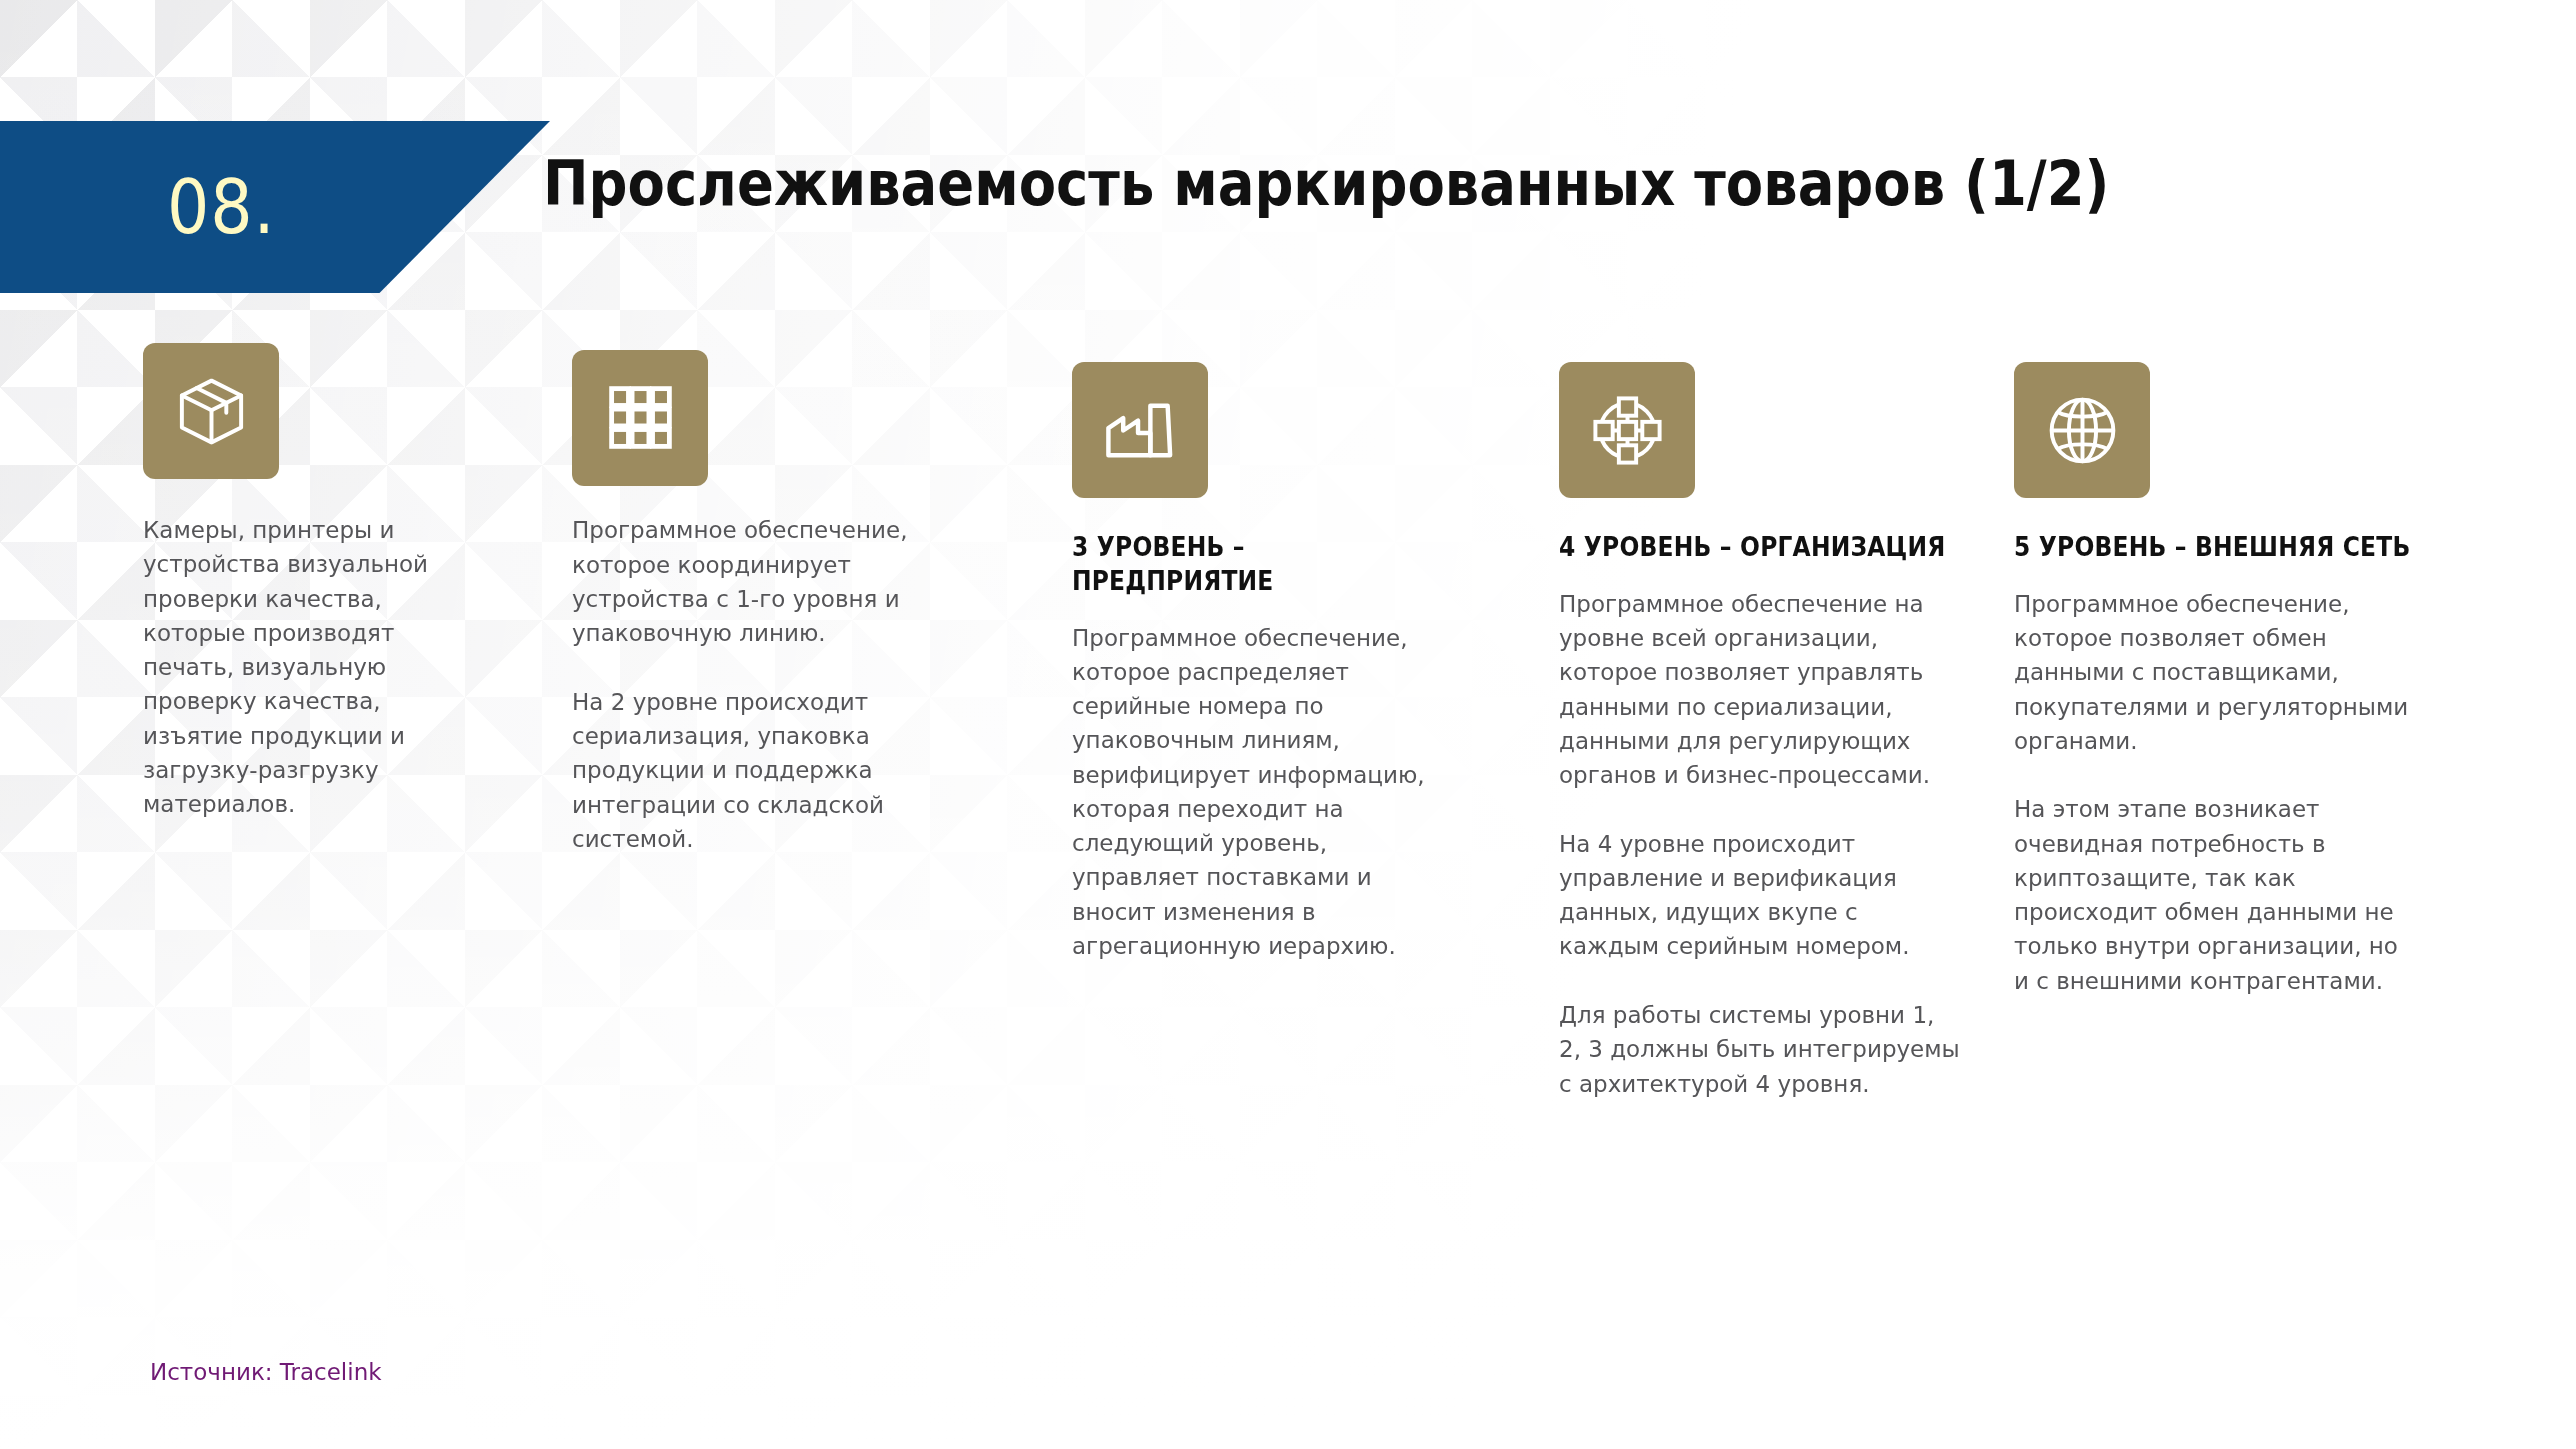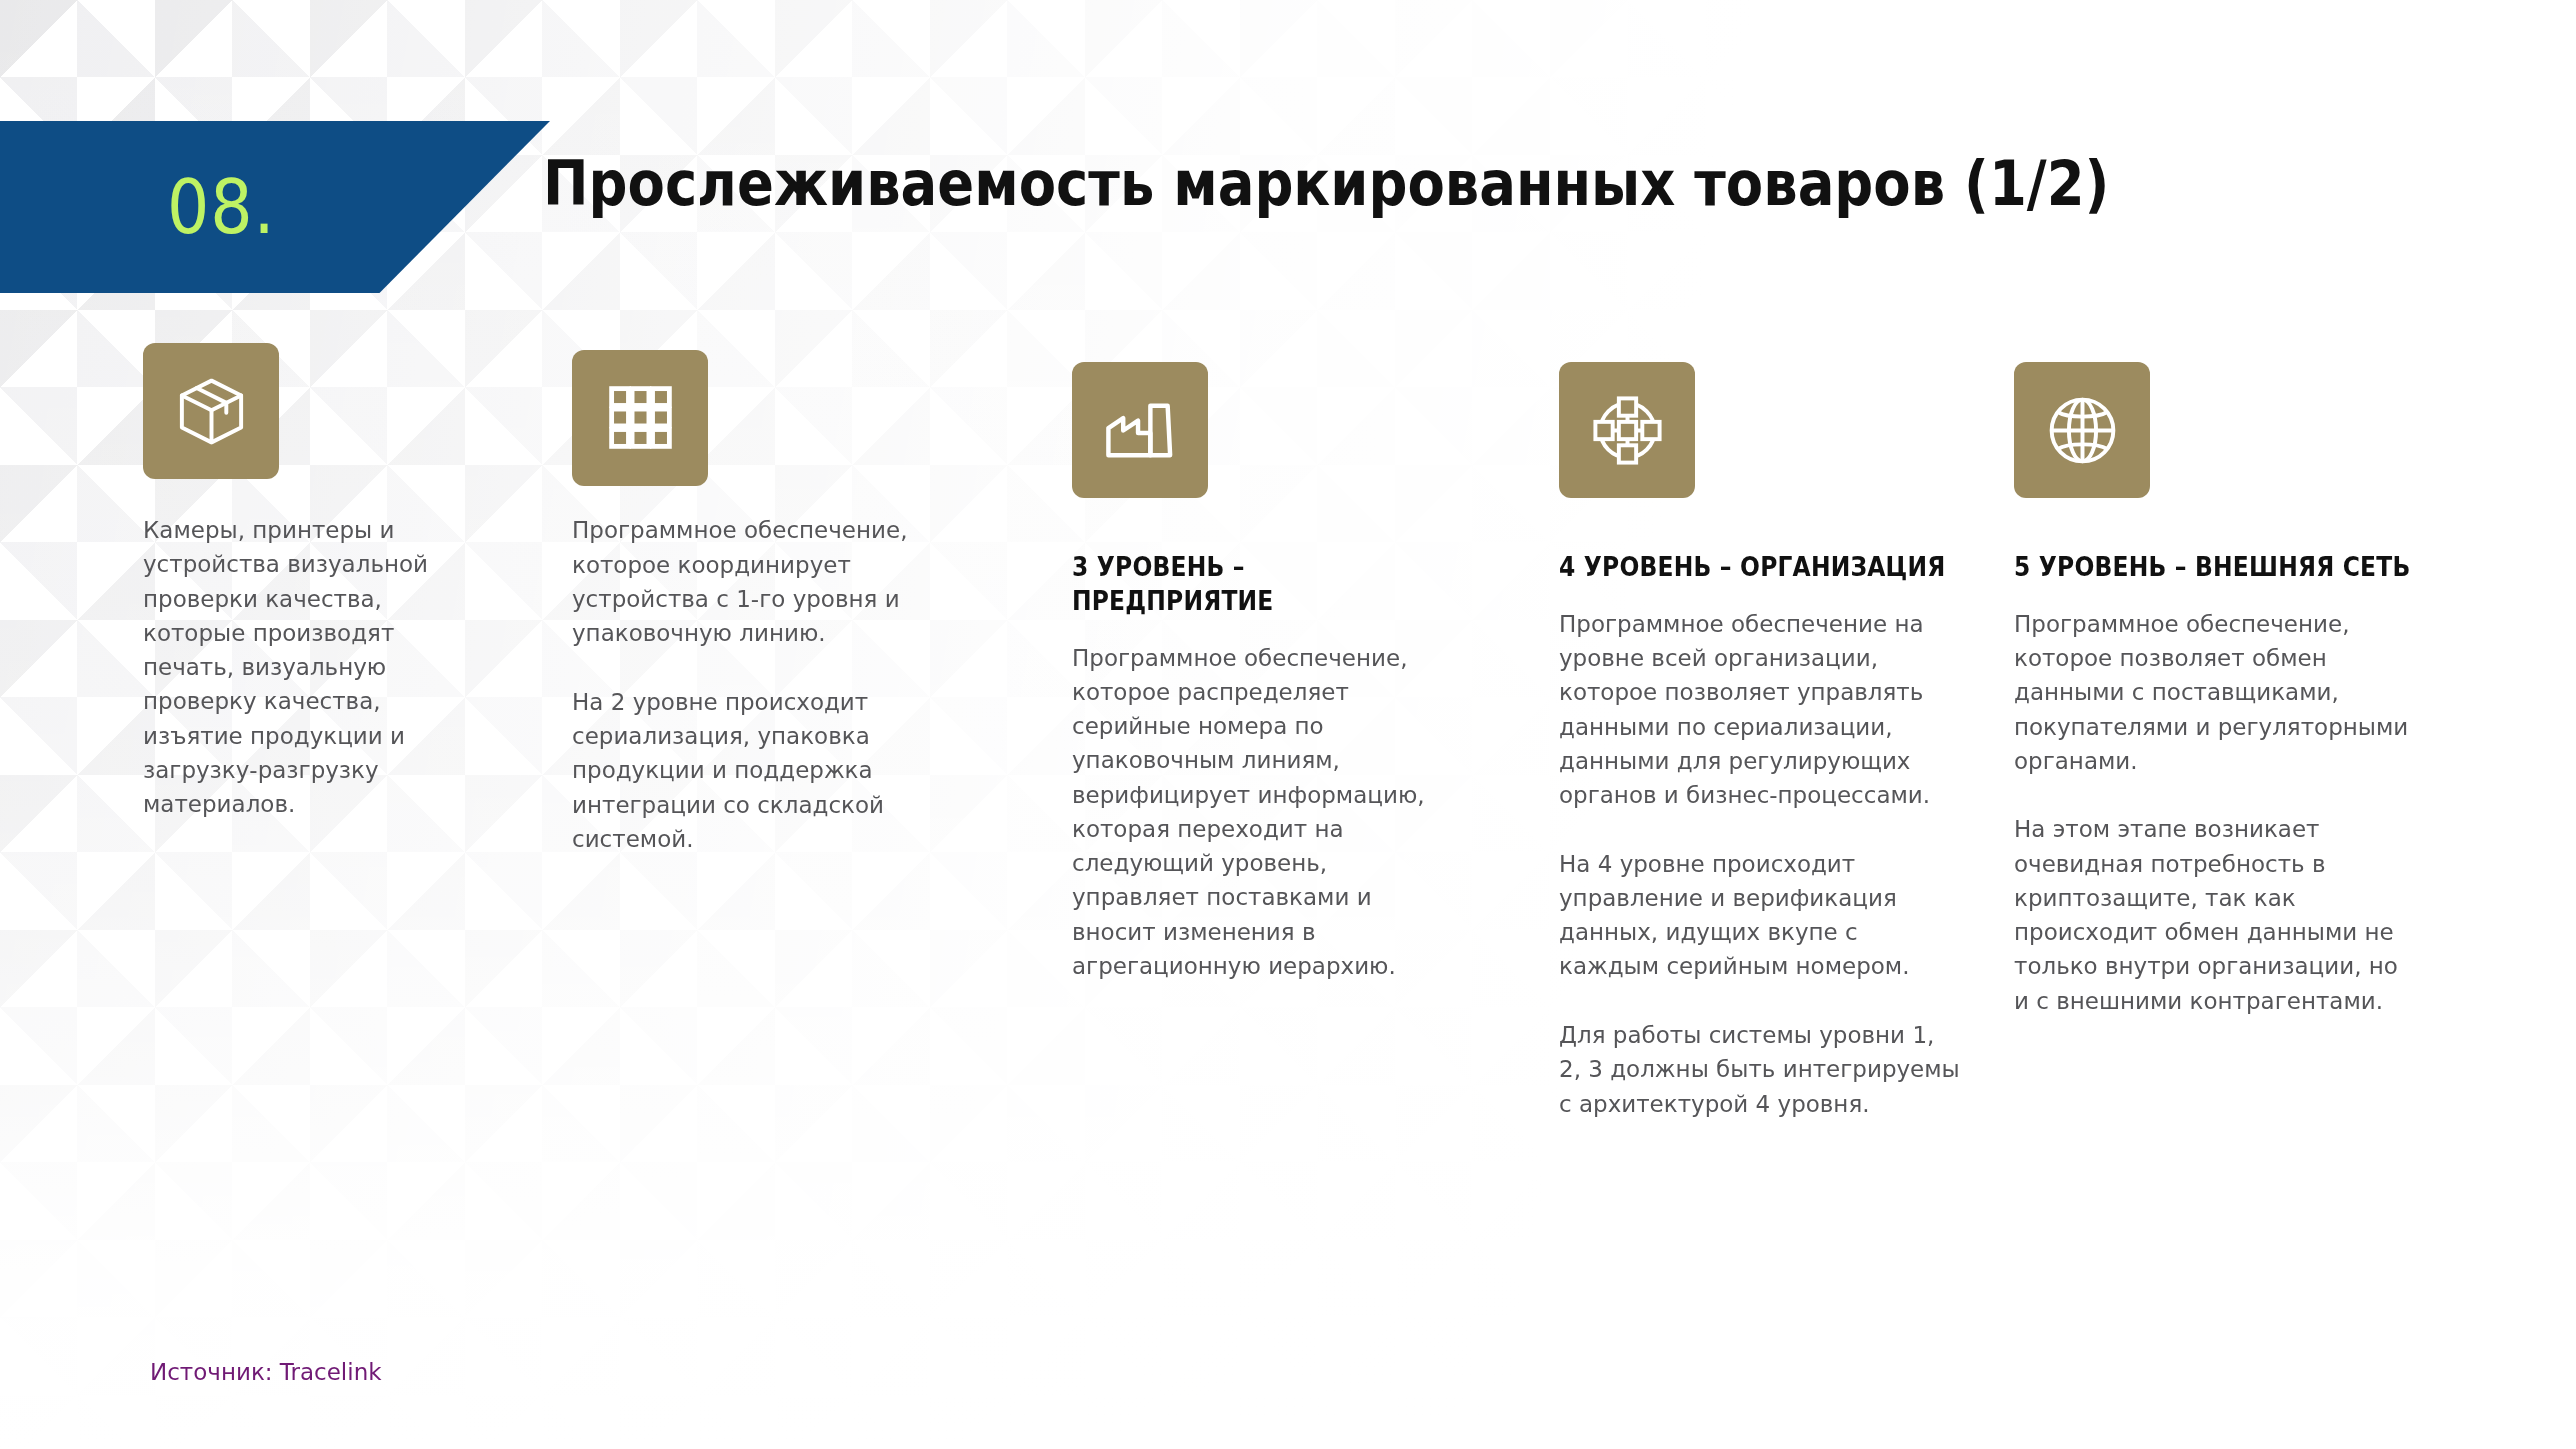--- a/index.html
+++ b/index.html
@@ -57,21 +57,21 @@
     top: 121px;
     width: 550px;
     height: 172px;
     background: #0e4d85;
     clip-path: polygon(0 0, 100% 0, 69% 100%, 0 100%);
     display: flex;
     align-items: center;
   }
   .number-band .num {
     margin-left: 167px;
-    color: #bef264;
+    color: #fef9c3;
     font-size: 74px;
     font-weight: 400;
     letter-spacing: 0.9px;
     line-height: 1;
     font-family: "DejaVu Sans Condensed", "Liberation Sans Narrow", "Liberation Sans", sans-serif;
   }
 
   .slide-title {
     position: absolute;
     left: 543px;
@@ -110,21 +110,21 @@
     height: 136px;
     border-radius: 12px;
     background: #9c8b5f;
     display: flex;
     align-items: center;
     justify-content: center;
   }
   .icon-tile svg { display: block; }
 
   .col-head {
-    margin-top: 53px;
+    margin-top: 33px;
     color: #111111;
     font-size: 26px;
     font-weight: bold;
     line-height: 1.30;
     letter-spacing: 0.2px;
     text-transform: uppercase;
     font-family: "DejaVu Sans Condensed", "Liberation Sans Narrow", "Liberation Sans", sans-serif;
   }
   .col-0 .col-head { margin-top: 67px; }
   .col-1 .col-head { margin-top: 46px; }

